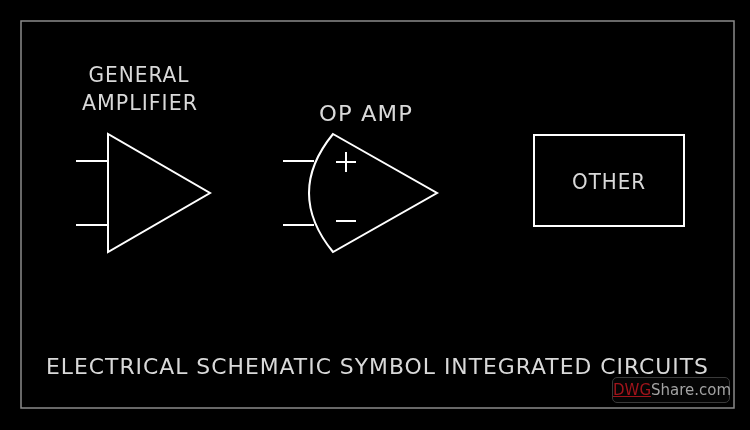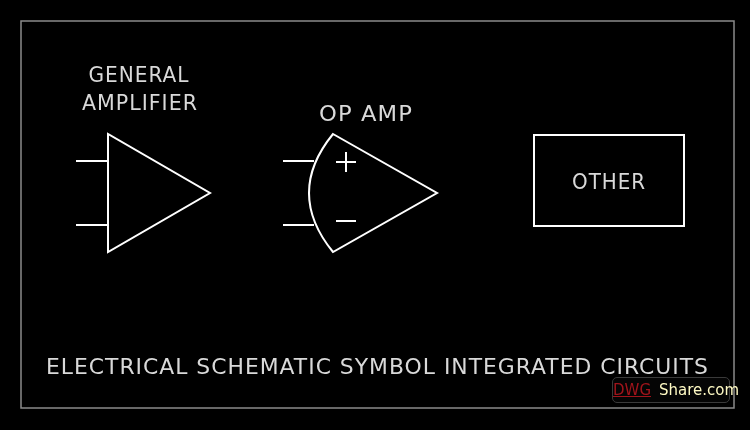--- a/index.html
+++ b/index.html
@@ -6,21 +6,21 @@
     body { width: 750px; height: 430px; position: relative; overflow: hidden; font-family: "DejaVu Sans", sans-serif; }
     svg.canvas { position: absolute; left: 0; top: 0; }
     .txt { fill: #d9d9d9; font-family: "DejaVu Sans", sans-serif; font-weight: normal; letter-spacing: 1px; }
     .watermark {
       position: absolute; left: 612px; top: 377px; width: 116px; height: 24px;
       border: 1px solid #3a3a3a; border-radius: 5px; background: #050505;
       font-family: "DejaVu Sans", sans-serif; font-size: 15px; line-height: 24px;
       text-align: center; letter-spacing: 0px;
     }
     .wm-red { color: #a0141b; text-decoration: underline; }
-    .wm-white { color: #fef9c3; margin-left: 8px; }
+    .wm-white { color: #a3a3a3; }
   </style>
 </head>
 <body>
 
 <svg class="canvas" width="750" height="430" viewBox="0 0 750 430">
 
   <rect x="21" y="21" width="713" height="387" fill="none" stroke="#8a8a8a" stroke-width="1.5"></rect>
 
   <text class="txt" x="139" y="82" font-size="21" text-anchor="middle" textLength="101" lengthAdjust="spacingAndGlyphs">GENERAL</text>
   <text class="txt" x="140" y="110" font-size="21" text-anchor="middle" textLength="116" lengthAdjust="spacingAndGlyphs">AMPLIFIER</text>

